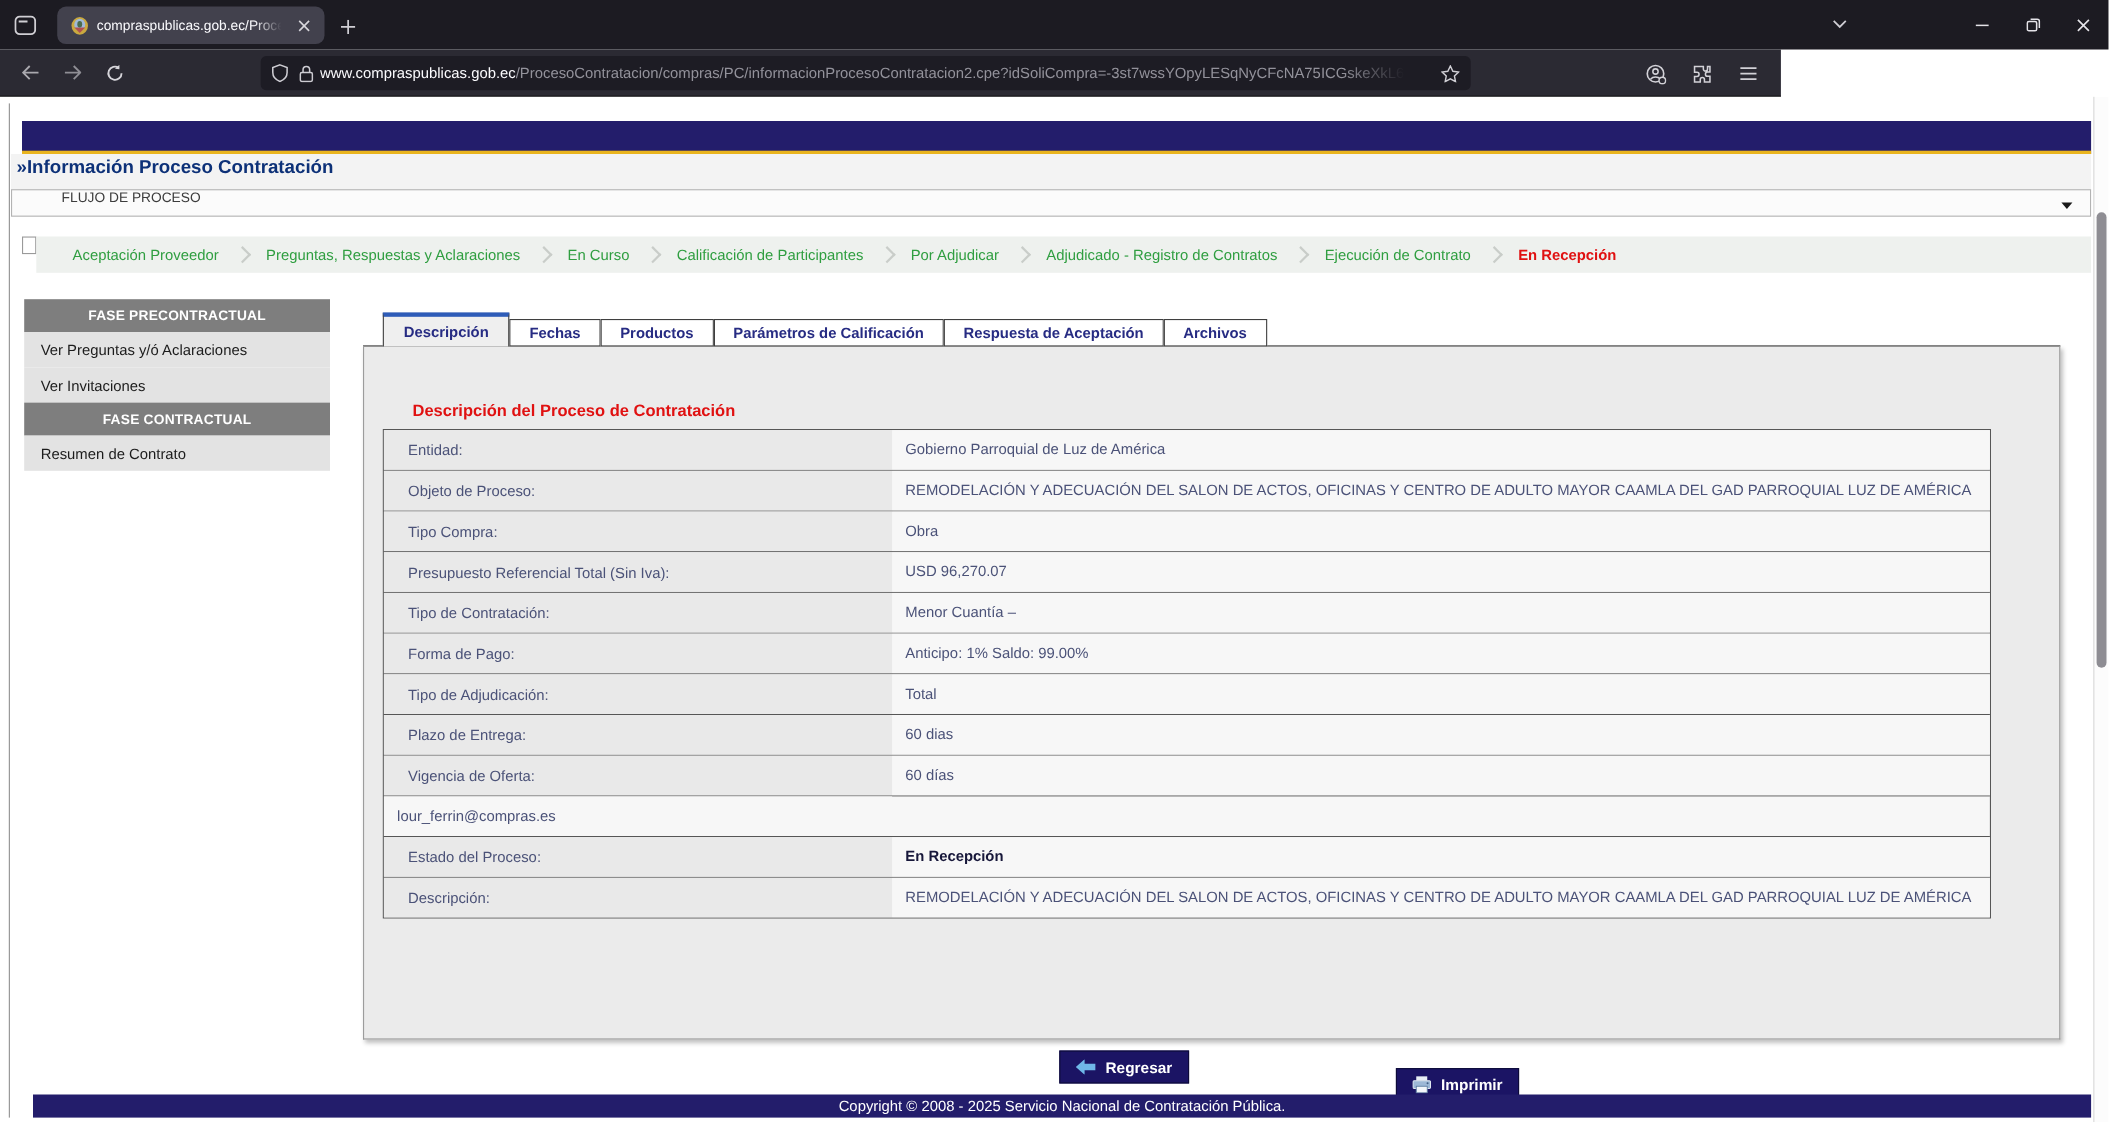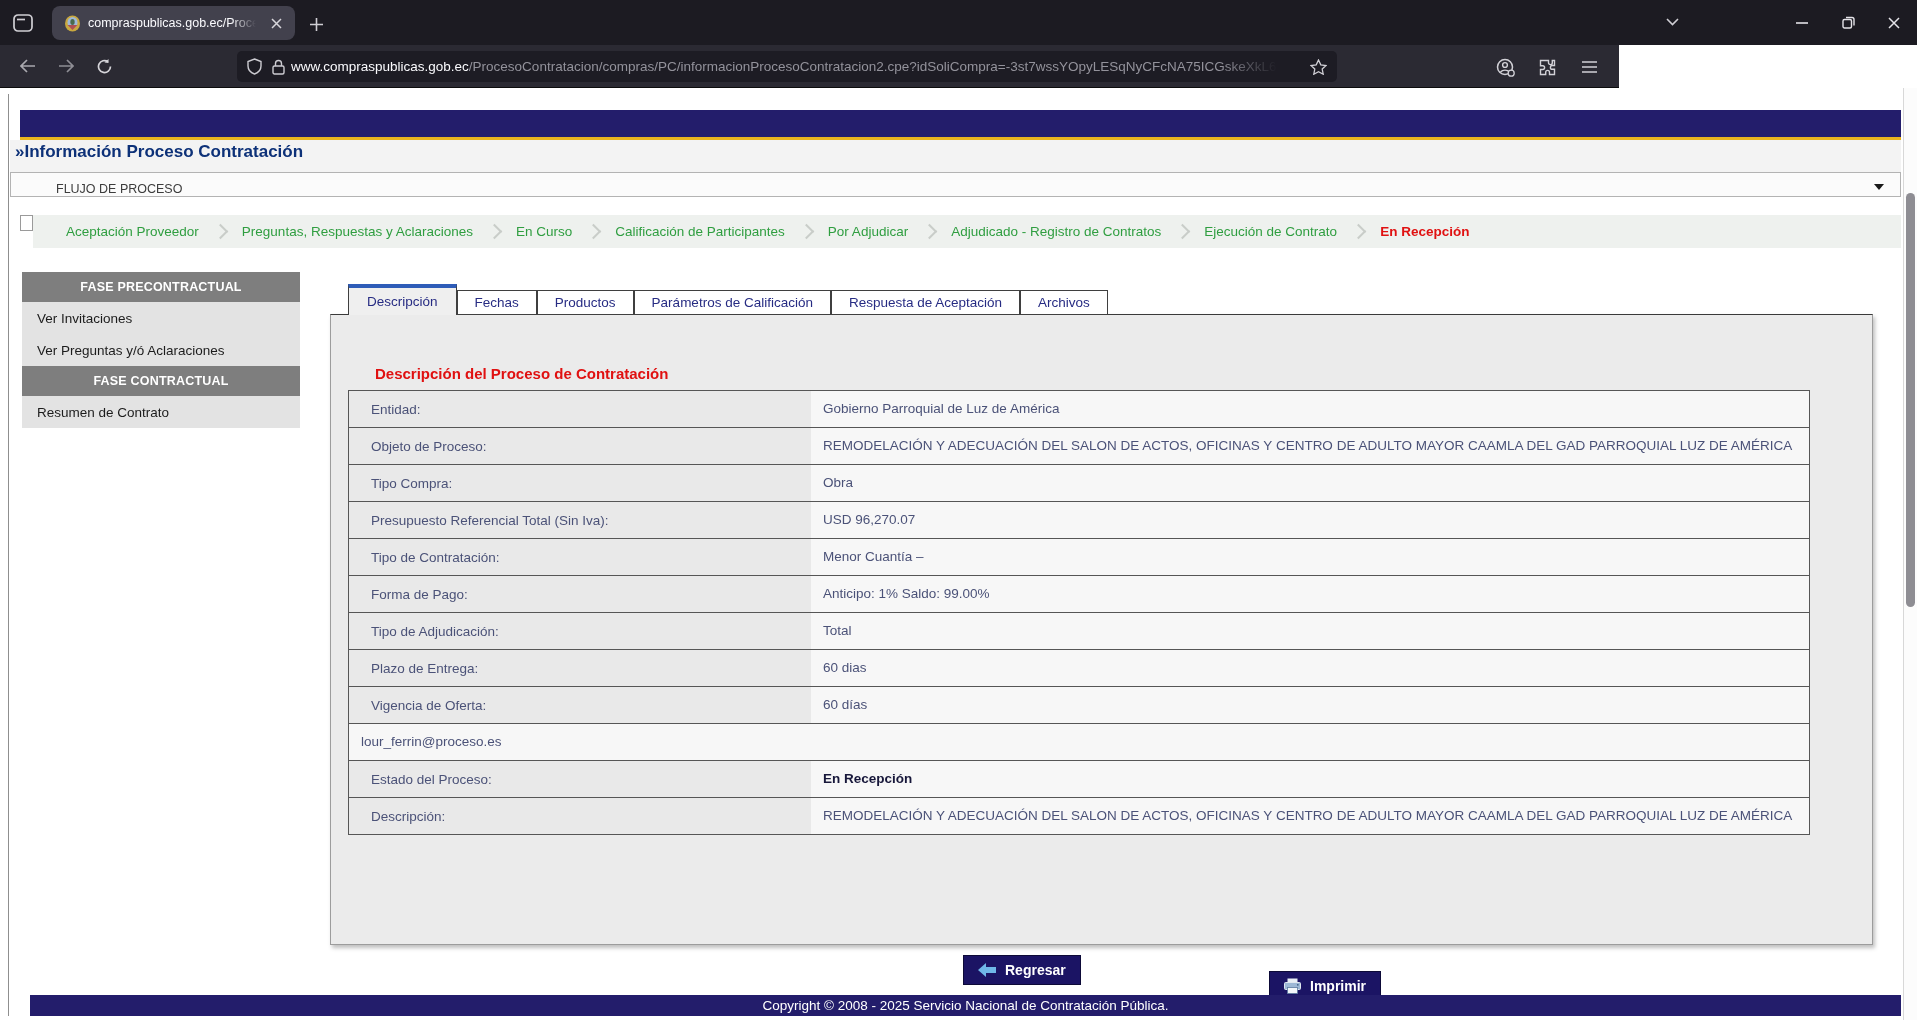--- a/index.html
+++ b/index.html
@@ -27,37 +27,37 @@
   .path{color:#93929b;overflow:hidden;
     -webkit-mask-image:linear-gradient(90deg,#000 93%,transparent);mask-image:linear-gradient(90deg,#000 93%,transparent);}
   .rightnav{position:absolute;right:14px;top:6px;display:flex;align-items:center;gap:10px;}
 
   
   .page{position:absolute;left:0;top:88px;width:1917px;height:812px;background:#ffffff;}
   .leftline{position:absolute;left:8px;top:6px;width:1px;height:922px;background:#8f8f8f;}
   .banner{position:absolute;left:20px;top:22px;width:1881px;height:27px;background:var(--navy,#231d6b);border-bottom:3px solid var(--gold,#e9b41e);}
   .ptitle-strip{position:absolute;left:10px;top:52px;width:1891px;height:33px;background:#f3f3f3;}
   .ptitle{position:absolute;left:15px;top:54px;font-size:17px;font-weight:bold;color:var(--linknavy,#0d3178);}
-  .flujo{position:absolute;left:10px;top:84px;width:1891px;height:25px;background:#fbfbfb;border:1px solid #b3b3b3;box-sizing:border-box;display:flex;align-items:flex-end;}
+  .flujo{position:absolute;left:10px;top:84px;width:1891px;height:25px;background:#fbfbfb;border:1px solid #b3b3b3;box-sizing:border-box;display:flex;align-items:flex-start;}
   .flujo span{margin-left:45px;font-size:12.5px;color:#3c3c3c;}
   .flujo-caret{position:absolute;right:16px;top:11px;width:0;height:0;border-left:5px solid transparent;border-right:5px solid transparent;border-top:6px solid #1a1a1a;}
   .crumbbox{position:absolute;left:20px;top:127px;width:13px;height:16px;background:#fff;border:1px solid #9a9a9a;box-sizing:border-box;}
   .crumbbar{position:absolute;left:33px;top:127px;width:1868px;height:33px;background:#eef1ee;display:flex;align-items:center;}
   .crumb{font-size:13.5px;color:var(--green,#2f9e40);margin:0 2px;white-space:nowrap;cursor:pointer;}
   .crumb.first{margin-left:33px;}
   .crumb.current{color:var(--red,#e01111);font-weight:bold;cursor:default;}
   .csep{width:9px;height:9px;border-top:2px solid #c9cdc9;border-right:2px solid #c9cdc9;transform:rotate(45deg);margin:0 14px;flex:0 0 auto;}
 
   
   .sidebar{position:absolute;left:22px;top:184px;width:278px;}
   .sb-head{height:30px;background:#7e7e7e;color:#fff;font-size:12.5px;font-weight:bold;display:flex;align-items:center;justify-content:center;letter-spacing:.2px;}
   .sb-item{height:32px;background:#e3e3e3;color:#1c1c1c;font-size:13.5px;display:flex;align-items:center;padding-left:15px;cursor:pointer;}
 
   
-  .tabsrow{position:absolute;left:348px;top:196px;height:31px;display:flex;align-items:flex-end;z-index:2;}
+  .tabsrow{position:absolute;left:348px;top:196px;height:31px;display:flex;align-items:flex-end;z-index:2;font-weight:bold;}
   .ctab{box-sizing:border-box;background:#fff;border:1px solid #3f3f3f;color:var(--tabtext,#272c83);font-size:13.5px;display:flex;align-items:center;justify-content:center;padding:0 17px;height:25px;cursor:pointer;}
   .ctab.active{height:31px;border-top:4px solid #2e5cb8;border-bottom:none;background:#efefef;padding:0 18px;}
   .panel{position:absolute;left:330px;top:226px;width:1543px;height:631px;background:#ebebeb;border:1px solid #9c9c9c;border-top-color:#3a3a3a;box-sizing:border-box;box-shadow:2px 3px 4px rgba(0,0,0,.25);z-index:1;}
   .sectitle{position:absolute;left:375px;top:277px;font-size:15px;font-weight:bold;color:var(--red,#e01111);z-index:2;}
   .dtable{position:absolute;left:348px;top:302px;width:1460px;border:1px solid #565656;z-index:2;background:#f7f7f7;}
   .trow{display:grid;grid-template-columns:462px 1fr;border-bottom:1px solid #565656;min-height:36px;}
   .trow:last-child{border-bottom:none;}
   .tl{background:#e9e9e9;display:flex;align-items:center;padding:6px 10px 6px 22px;font-size:13.5px;color:var(--fieldtext,#4b5278);}
   .tv{background:#f7f7f7;display:flex;align-items:center;padding:6px 16px 6px 12px;font-size:13.5px;color:var(--fieldtext,#4b5278);line-height:20px;}
   .tv.bold{font-weight:bold;color:#17173a;}
@@ -217,22 +217,22 @@
       <span class="csep"></span>
       <span class="crumb">Adjudicado - Registro de Contratos</span>
       <span class="csep"></span>
       <span class="crumb">Ejecución de Contrato</span>
       <span class="csep"></span>
       <span class="crumb current">En Recepción</span>
     </div>
 
     <div class="sidebar">
       <div class="sb-head">FASE PRECONTRACTUAL</div>
+      <div class="sb-item">Ver Preguntas y/ó Aclaraciones</div>
       <div class="sb-item">Ver Invitaciones</div>
-      <div class="sb-item">Ver Preguntas y/ó Aclaraciones</div>
       <div class="sb-head">FASE CONTRACTUAL</div>
       <div class="sb-item">Resumen de Contrato</div>
     </div>
 
     <div class="tabsrow">
       <div class="ctab active">Descripción</div>
       <div class="ctab">Fechas</div>
       <div class="ctab">Productos</div>
       <div class="ctab">Parámetros de Calificación</div>
       <div class="ctab">Respuesta de Aceptación</div>
@@ -273,21 +273,21 @@
         </div>
       <div class="trow">
           <div class="tl">Plazo de Entrega:</div>
           <div class="tv">60 dias</div>
         </div>
       <div class="trow">
           <div class="tl">Vigencia de Oferta:</div>
           <div class="tv">60 días</div>
         </div>
       <div class="trow">
-          <div class="tv">lour_ferrin@proceso.es</div>
+          <div class="tv">lour_ferrin@compras.es</div>
         </div>
       <div class="trow">
           <div class="tl">Estado del Proceso:</div>
           <div class="tv bold">En Recepción</div>
         </div>
       <div class="trow">
           <div class="tl">Descripción:</div>
           <div class="tv">REMODELACIÓN Y ADECUACIÓN DEL SALON DE ACTOS, OFICINAS Y CENTRO DE ADULTO MAYOR CAAMLA DEL GAD PARROQUIAL LUZ DE AMÉRICA</div>
         </div>
     </div>

